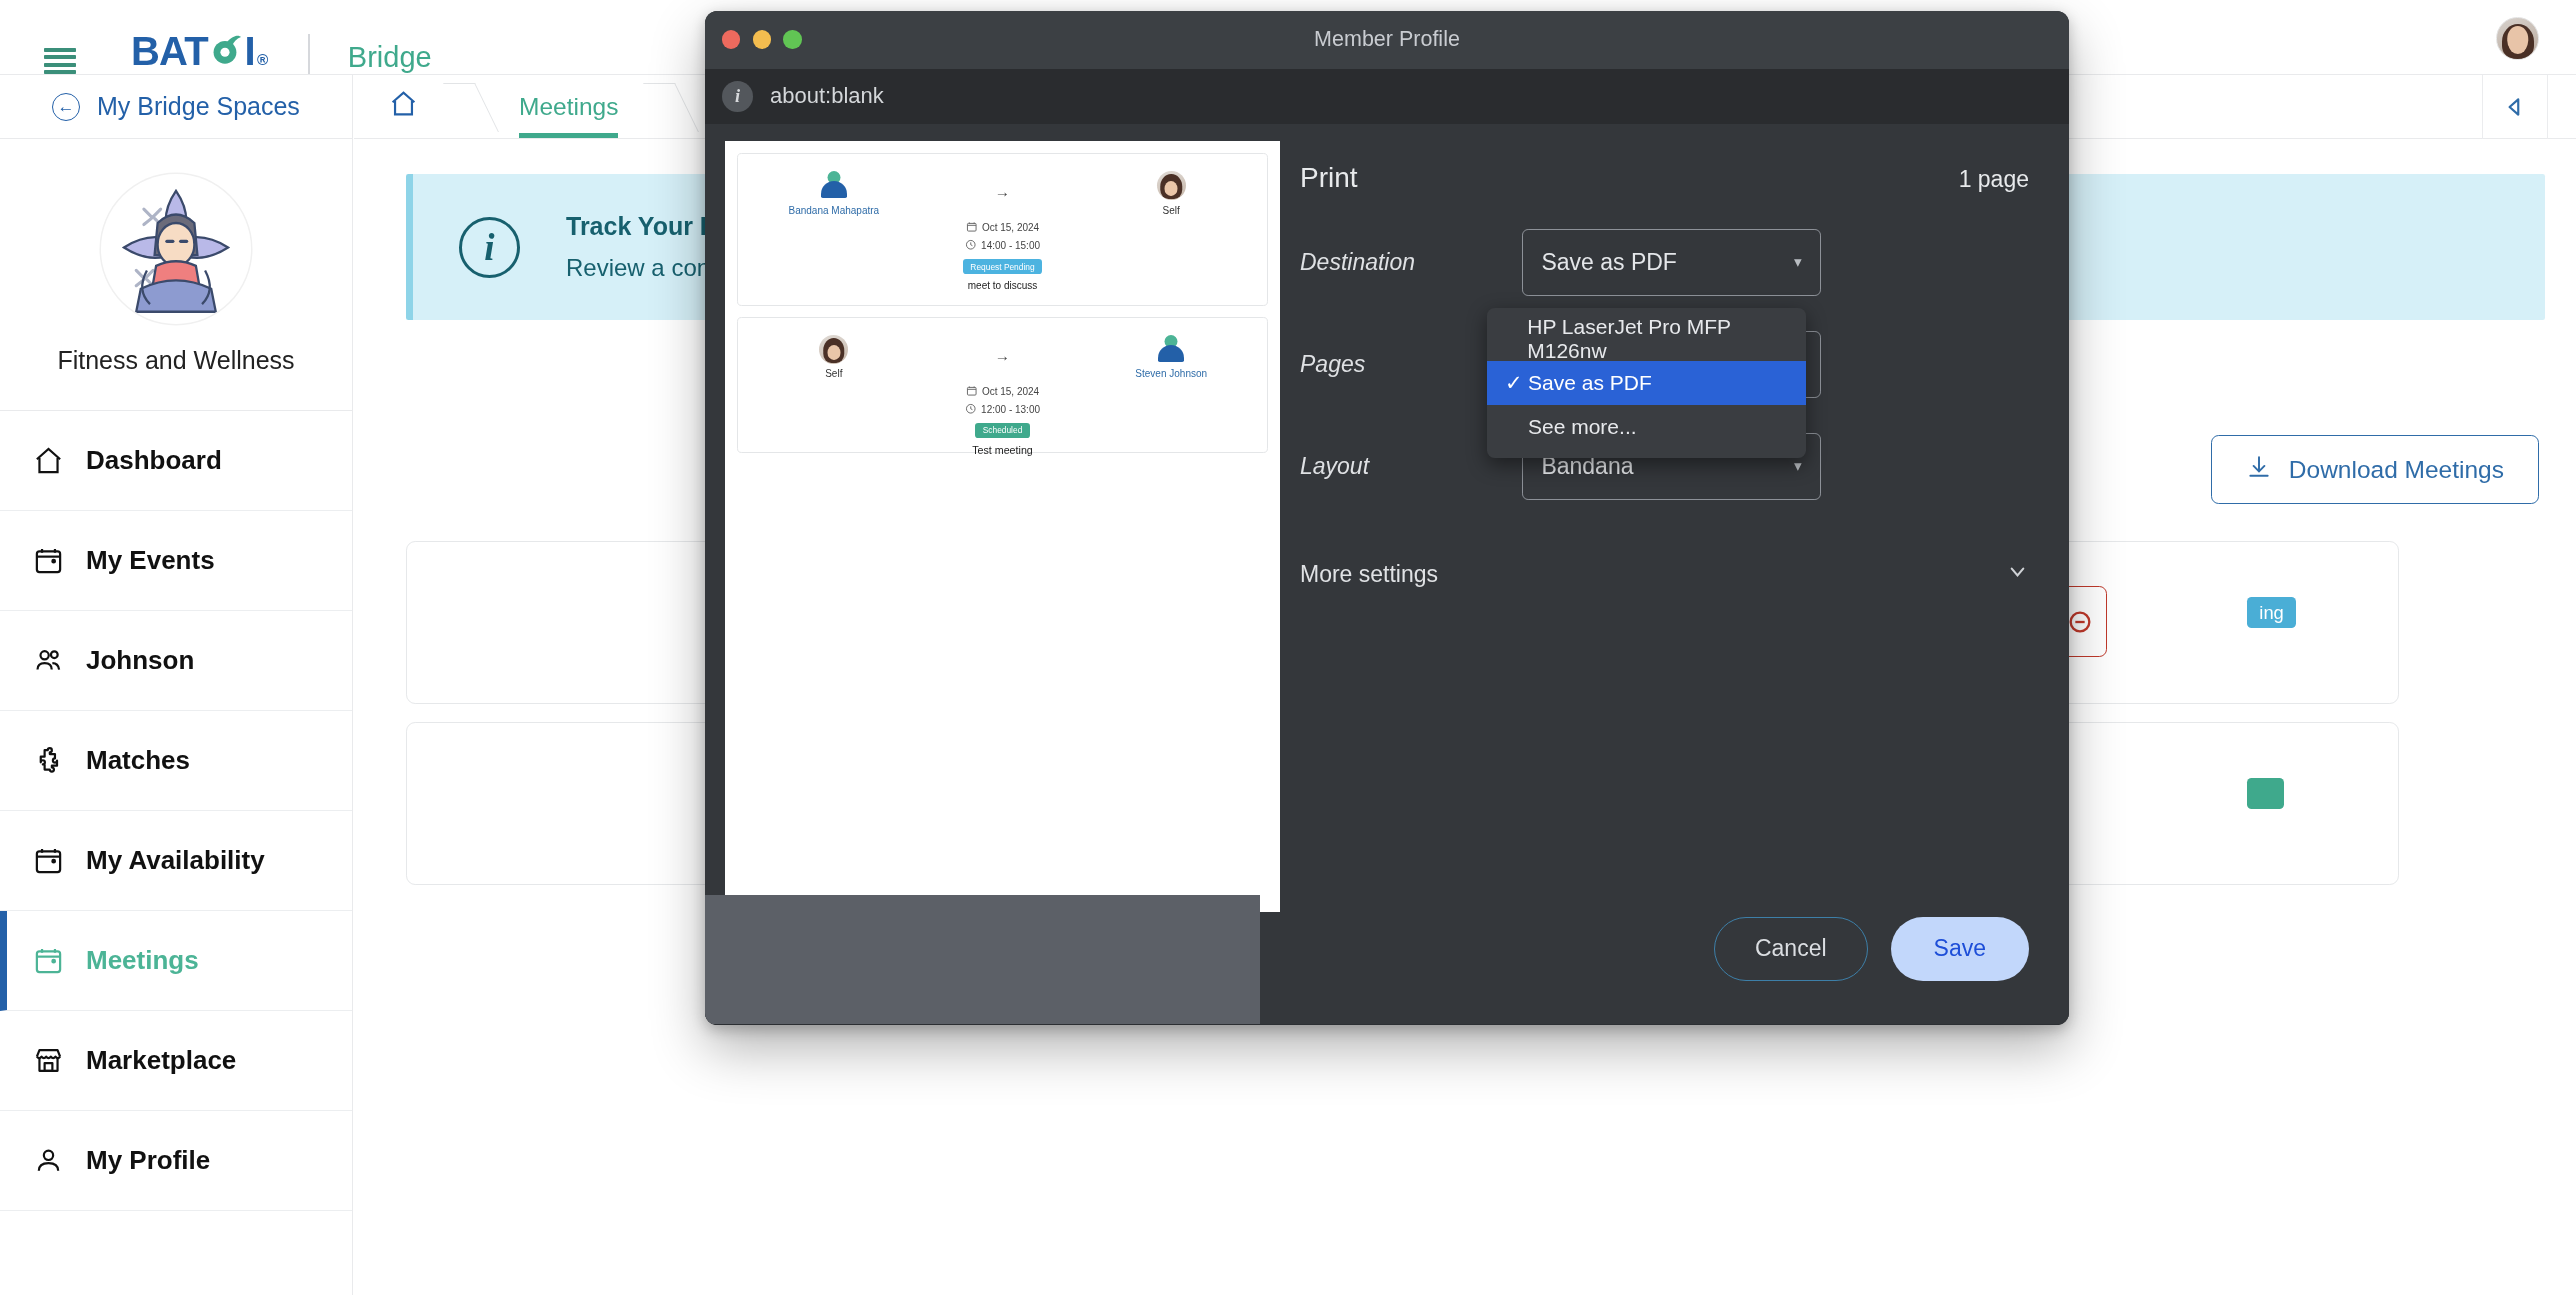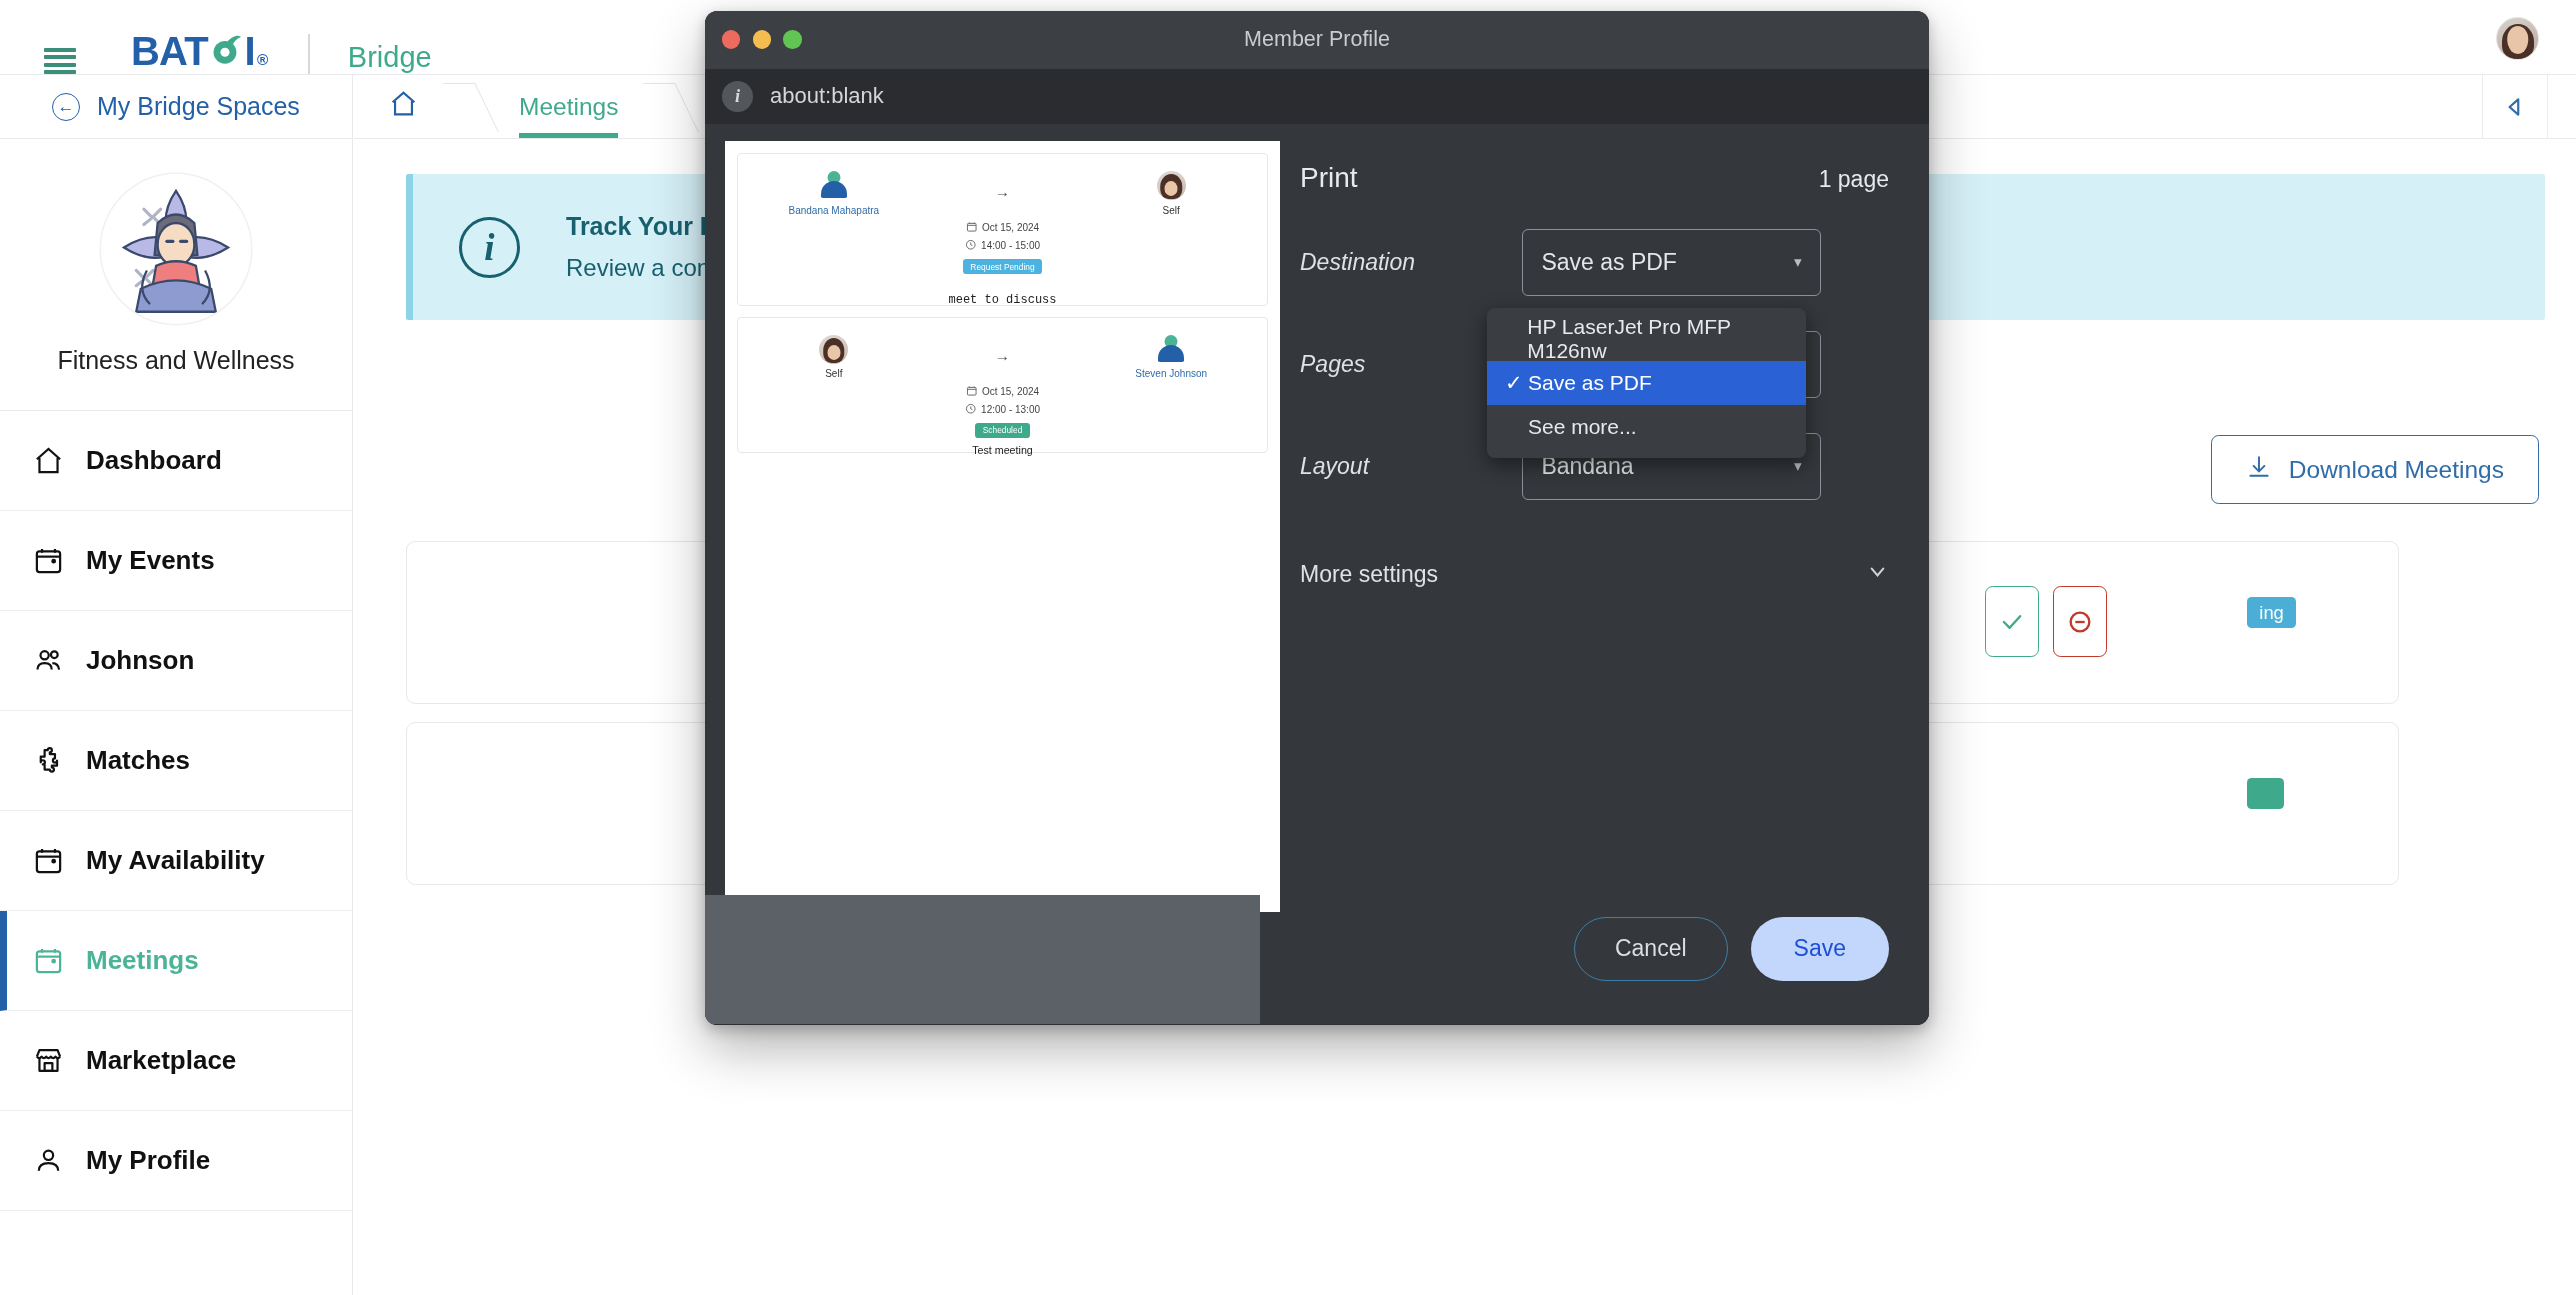--- a/index.html
+++ b/index.html
@@ -129,21 +129,21 @@
   .act-btns { position: absolute; right: 291px; top: 44px; display: flex; gap: 14px; }
   .act-btn { width: 54px; height: 71px; border-radius: 7.7px; display:flex; align-items:center;
     justify-content:center; background: #fff; cursor: pointer; }
   .act-ok { border: 1.5px solid #3fa98c; color: #3fa98c; }
   .act-no { border: 1.5px solid #c0392b; color: #c0392b; }
   .badge-sm { display:inline-block; padding: 4.6px 12.3px; border-radius: 4.6px; color:#fff;
     font-size: 18.4px; }
 
   
   .win {
-    position: absolute; left: 705px; top: 10.7px; width: 1224px; height: 1014px;
+    position: absolute; left: 705px; top: 10.7px; width: 1364px; height: 1014px;
     border-radius: 12.3px; background: #2c2f33;
     box-shadow: 0 23px 54px rgba(0,0,0,.30), 0 4.6px 14px rgba(0,0,0,.22);
     overflow: hidden;
   }
   .win-titlebar { height: 58px; background: #3c4044; position: relative; display:flex; align-items:center; }
   .tl-dots { position: absolute; left: 17px; display: flex; gap: 12.3px; }
   .tl-dot { width: 18.4px; height: 18.4px; border-radius: 50%; }
   .win-title { width: 100%; text-align: center; color: #c9ccd1; font-size: 21.5px; }
   .win-urlbar { height: 55px; background: #2a2c2f; display: flex; align-items: center; padding-left: 17px; }
   .url-info { width: 31px; height: 31px; border-radius: 50%; background: #53575c; color: #d6d8db;
@@ -456,21 +456,21 @@
                     <span>Oct 15, 2024</span>
                   </div>
                   <div style="margin-top:4.6px;font-size:10px;color:#444;display:flex;align-items:center;justify-content:center;gap:4.6px;">
                     <span><svg width="11.5" height="11.5" viewBox="0 0 24 24" fill="none" stroke="#666" stroke-width="2">
                         <circle cx="12" cy="12" r="9"></circle>
                         <path d="M12 7 V12 L15.5 14"></path>
                       </svg></span>
                     <span>14:00 - 15:00</span>
                   </div>
                   <div style="margin-top:6.1px;"><span style="display:inline-block;padding:2.3px 7.7px;border-radius:3.1px;color:#fff;font-size:8.4px;background:#4cb3e0;">Request Pending</span></div>
-                  <div style="margin-top:19px;font-size:12px;color:#222;font-family:Liberation Mono, monospace;">meet to discuss</div>
+                  <div style="margin-top:6px;font-size:10px;color:#222;">meet to discuss</div>
                 </div>
               </div>
               <div class="pv-card" style="height: 136px; margin-bottom: 10.7px;">
                 <div style="position:absolute;left:34px;top:17px;width:123px;text-align:center;"><span><div style="width:29px;height:29px;border-radius:50%;margin:0 auto;position:relative;overflow:hidden;background:linear-gradient(160deg,#e0dbd6,#c6b6a8)">
                       <div style="position:absolute;left:50%;top:10%;transform:translateX(-50%);width:21.5px;height:25px;border-radius:50% 50% 38% 38%;background:#4a3026"></div>
                       <div style="position:absolute;left:50%;top:34%;transform:translateX(-50%);width:13px;height:15.3px;border-radius:50% 50% 48% 48%;background:#eac6a9"></div>
                     </div></span><div style="margin-top:4.6px;font-size:10px;color:#333;">Self</div></div>
                 <div style="position:absolute;left:50%;transform:translateX(-50%);top:29px;font-size:15.3px;color:#444;">→</div>
                 <div style="position:absolute;right:34px;top:17px;width:123px;text-align:center;"><span><div style="width:31px;height:29px;margin:0 auto;position:relative;">
                       <div style="position:absolute;left:50%;transform:translateX(-50%);top:0;width:13px;height:13px;border-radius:50%;background:#4cb496"></div>

